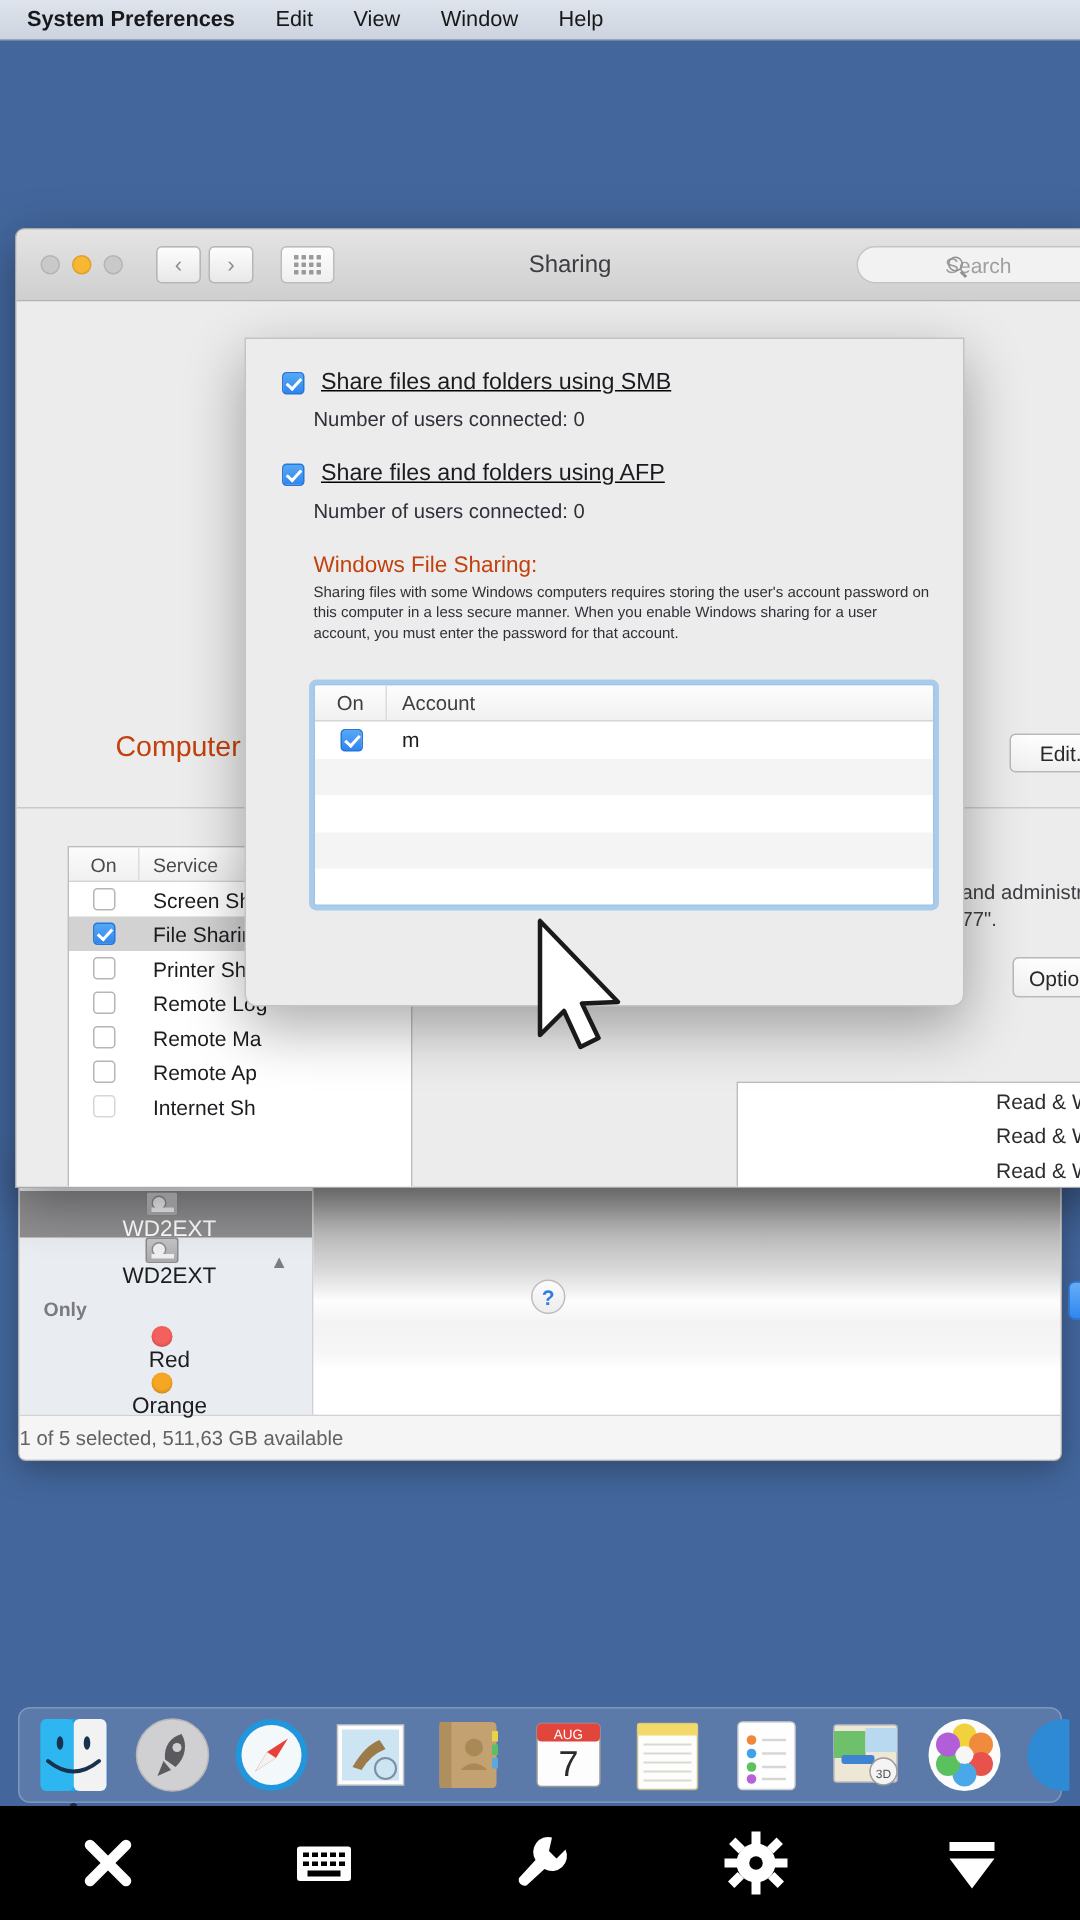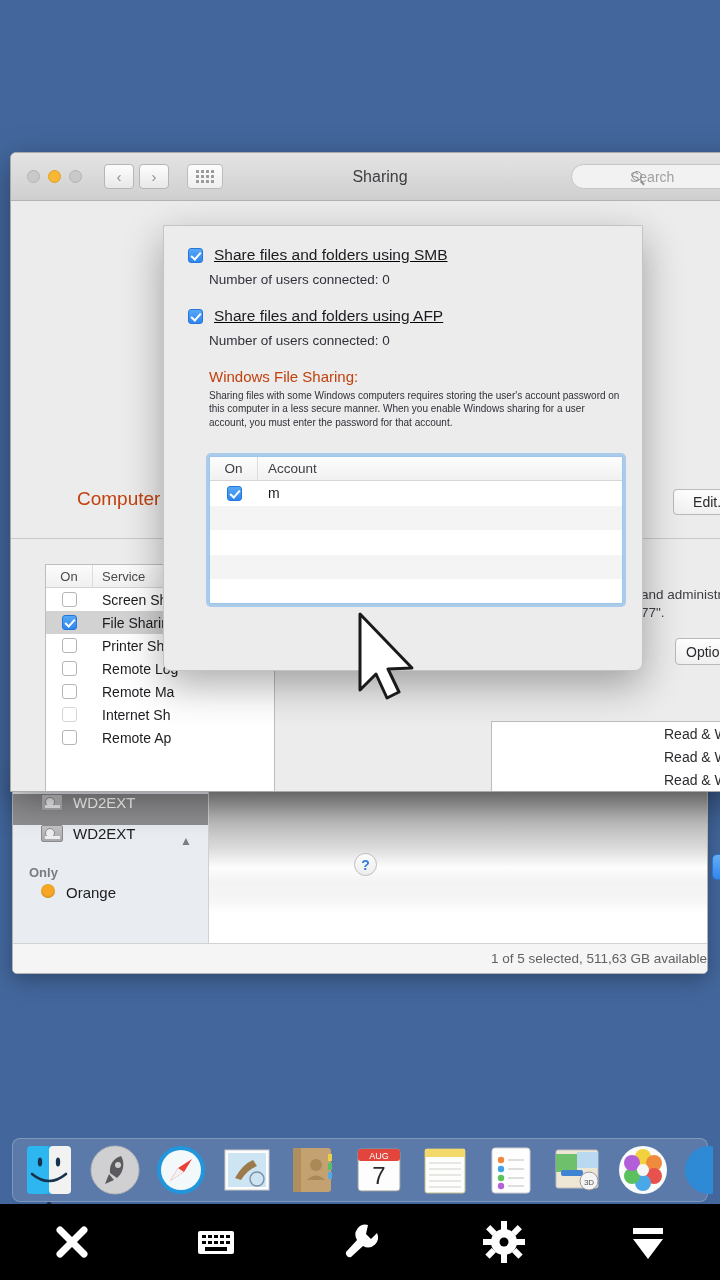--- a/index.html
+++ b/index.html
@@ -57,23 +57,24 @@
   }
   #finder-body { display: flex; height: 151px; }
   #finder-sidebar {
     width: 196px; height: 100%;
     background: #e9ecf0;
     border-right: 1px solid #d0d0d3;
     padding-top: 2px;
     position: relative;
   }
   .sb-row {
-    height: 31px; display: flex; 
-    padding-left: 28px; font-size: 15px; color: #1d1d1f;
+    height: 31px; display: flex; align-items: center;
+    padding-left: 5px; font-size: 15px; color: #1d1d1f;
     position: relative;
+    flex-direction: column;
   }
   .sb-row.selected { background: #8e8e90; color: #fff; }
   .drive-icon {
     width: 22px; height: 17px; margin-right: 10px;
     background: linear-gradient(to bottom, #c6c6c8, #a9a9ac);
     border: 1px solid #8b8b8e; border-radius: 2px;
     position: relative; flex: none;
   }
   .drive-icon::before {
     content: ""; position: absolute; left: 3px; top: 2px;
@@ -102,21 +103,21 @@
     flex: 1; position: relative;
     background: linear-gradient(to bottom,
       #8f8f8f 0%, #b9b9b9 18%, #d8d8d8 36%,
       #fdfdfd 50%, #f3f3f3 60%, #f6f6f6 72%,
       #ffffff 80%, #ffffff 100%);
   }
   #finder-status {
     height: 30px; width: 100%;
     background: #f5f5f5;
     border-top: 1px solid #d2d2d2;
-    display: flex; align-items: center; justify-content: flex-end;
+    display: flex; align-items: center; justify-content: flex-start;
     font-size: 13.5px; color: #616166;
   }
 
   
   #sharing-win {
     position: absolute; left: 10px; top: 152px;
     width: 740px; height: 640px;
     background: #ececec;
     border: 1px solid #a9a9a9;
     border-radius: 6px 6px 0 0;
@@ -358,20 +359,27 @@
     display: flex; align-items: center; justify-content: space-around;
     z-index: 90;
   }
   .bb-btn { width: 56px; height: 46px; display:flex; align-items:center; justify-content:center; }
 </style>
 </head>
 <body>
 
 <div id="screen">
 
+  <div id="menubar">
+    <div class="menu-item bold">System Preferences</div>
+    <div class="menu-item">Edit</div>
+    <div class="menu-item">View</div>
+    <div class="menu-item">Window</div>
+    <div class="menu-item">Help</div>
+  </div>
 
   <div id="desktop"></div>
 
   <div id="finder">
     <div id="finder-top-strip"></div>
     <div id="finder-body">
       <div id="finder-sidebar">
 
         <div class="sb-row selected">
           <span class="drive-icon"></span>
@@ -379,20 +387,24 @@
         </div>
 
         <div class="sb-row">
           <span class="drive-icon"></span>
           <span>WD2EXT</span>
           <span class="eject-glyph">▲</span>
         </div>
 
         <div class="sb-header">Only</div>
 
+        <div class="sb-row">
+          <span class="tag-dot" style="background:#f4605c"></span>
+          <span>Red</span>
+        </div>
         <div class="sb-row">
           <span class="tag-dot" style="background:#f5a623"></span>
           <span>Orange</span>
         </div>
       </div>
       <div id="finder-content"></div>
     </div>
     <div id="finder-status">
       <span>1 of 5 selected, 511,63 GB available</span>
     </div>
@@ -480,29 +492,29 @@
               <div class="c2">Remote Log</div>
             </div>
             <div class="svc-row">
               <div class="c1">
                 <span class="cb"></span>
               </div>
               <div class="c2">Remote Ma</div>
             </div>
             <div class="svc-row">
               <div class="c1">
+                <span class="cb"></span>
+              </div>
+              <div class="c2">Remote Ap</div>
+            </div>
+            <div class="svc-row">
+              <div class="c1">
                 <span class="cb dim"></span>
               </div>
               <div class="c2">Internet Sh</div>
-            </div>
-            <div class="svc-row">
-              <div class="c1">
-                <span class="cb"></span>
-              </div>
-              <div class="c2">Remote Ap</div>
             </div>
           </div>
       </div>
 
       <div id="perm-table">
         <div id="perm-rows">
             <div class="perm-row">Read &amp; W</div>
             <div class="perm-row">Read &amp; W</div>
             <div class="perm-row">Read &amp; W</div>
             <div class="perm-row">Read Only</div>

